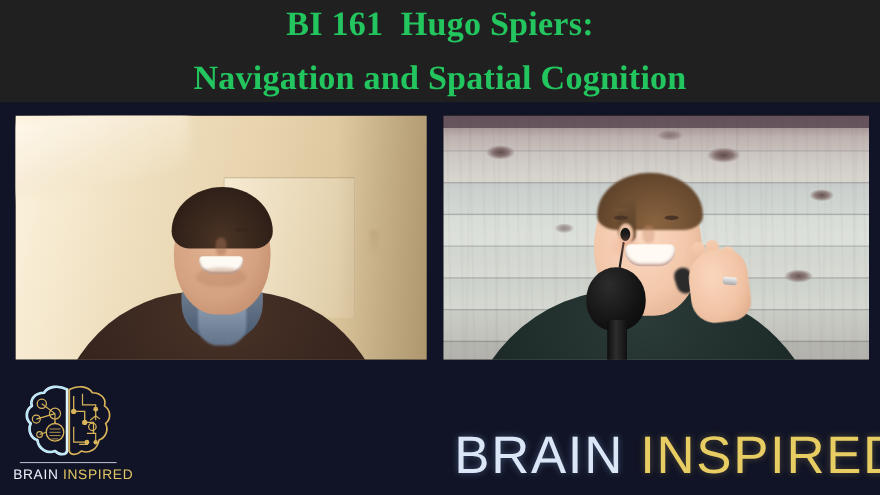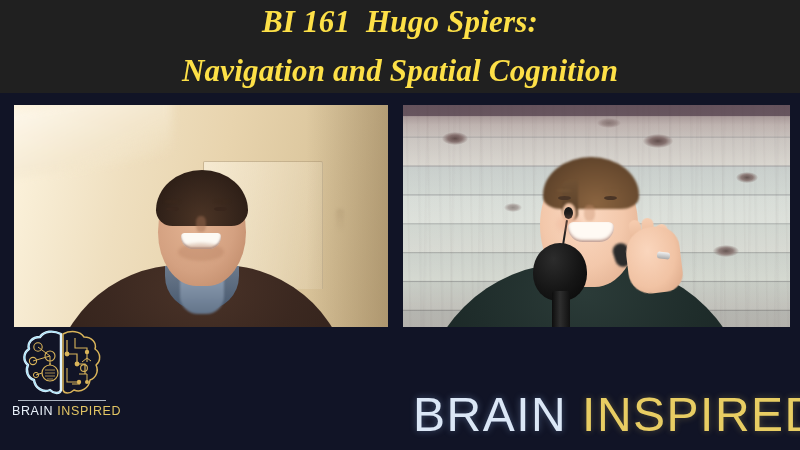--- a/index.html
+++ b/index.html
@@ -21,25 +21,24 @@
     position:absolute; left:0; top:0;
     width:800px; height:93px;
     background:#202020;
     display:flex; flex-direction:column;
     align-items:center; justify-content:center;
     gap:1px;
   }
   .title-line {
     font-family:"Liberation Serif", "DejaVu Serif", serif;
     font-weight:bold;
-    color:#fde047;
+    color:#22c55e;
     letter-spacing:0.2px;
     white-space:pre;
     line-height:1.04;
-    font-style:italic;
   }
   #title-line-1 { font-size:31px; }
   #title-line-2 { font-size:31px;margin-top:16px; }
 
   
   .video-panel {
     position:absolute;
     overflow:hidden;
     background:#000;
   }
@@ -336,21 +335,21 @@
     position:absolute; left:54.5%; top:62%;
     width:16px; height:24px;
     background:#2b2b2b;
     border-radius:10px;
     filter:blur(1px);
     transform:rotate(-18deg);
   }
 
   
   #brand-logo {
-    position:absolute; left:8px; top:328px;
+    position:absolute; left:8px; top:348px;
     width:108px; height:96px;
   }
   #brand-logo-mark { position:absolute; left:12px; top:0; width:84px; height:70px; }
   #brand-logo-divider {
     position:absolute; left:10px; top:72px;
     width:88px; height:1px;
     background:rgba(225,235,245,.75);
   }
   #brand-logo-text {
     position:absolute; left:4px; top:76px;

